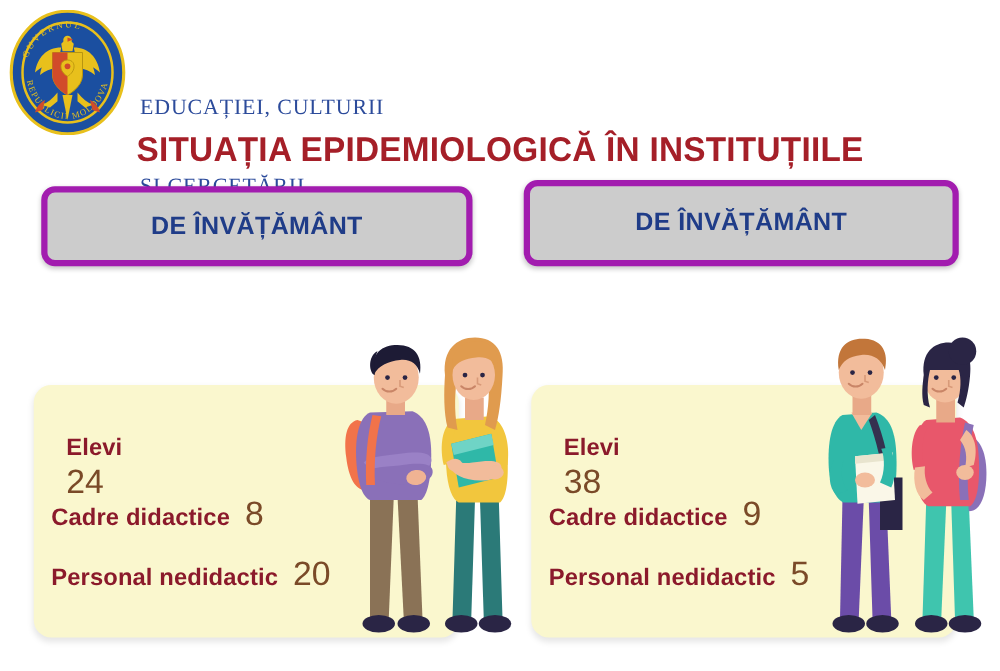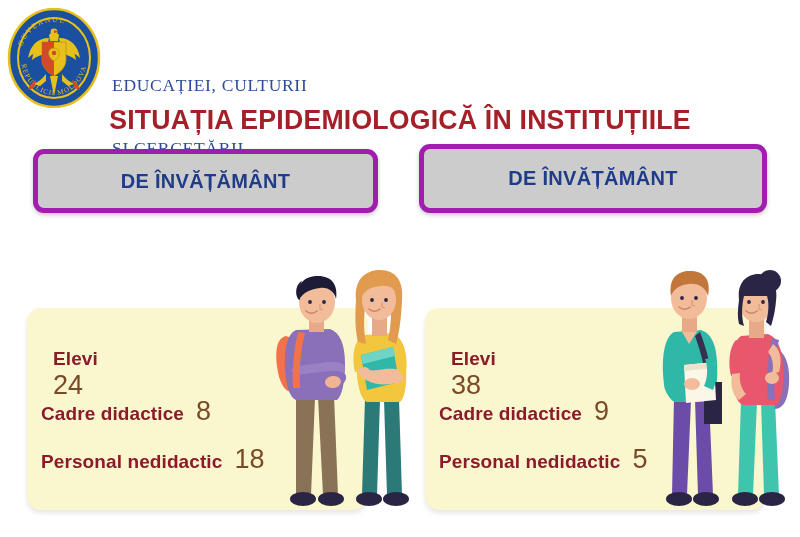--- a/index.html
+++ b/index.html
@@ -174,21 +174,21 @@
     <div class="stat-row row0">
       <span class="stat-label">Elevi</span>
       <span class="stat-value">24</span>
     </div>
     <div class="stat-row row1">
       <span class="stat-label">Cadre didactice</span>
       <span class="stat-value">8</span>
     </div>
     <div class="stat-row row2">
       <span class="stat-label">Personal nedidactic</span>
-      <span class="stat-value">18</span>
+      <span class="stat-value">20</span>
     </div>
   </div>
 
   <div class="panel right">
     <div class="stat-row row0">
       <span class="stat-label">Elevi</span>
       <span class="stat-value">38</span>
     </div>
     <div class="stat-row row1">
       <span class="stat-label">Cadre didactice</span>

